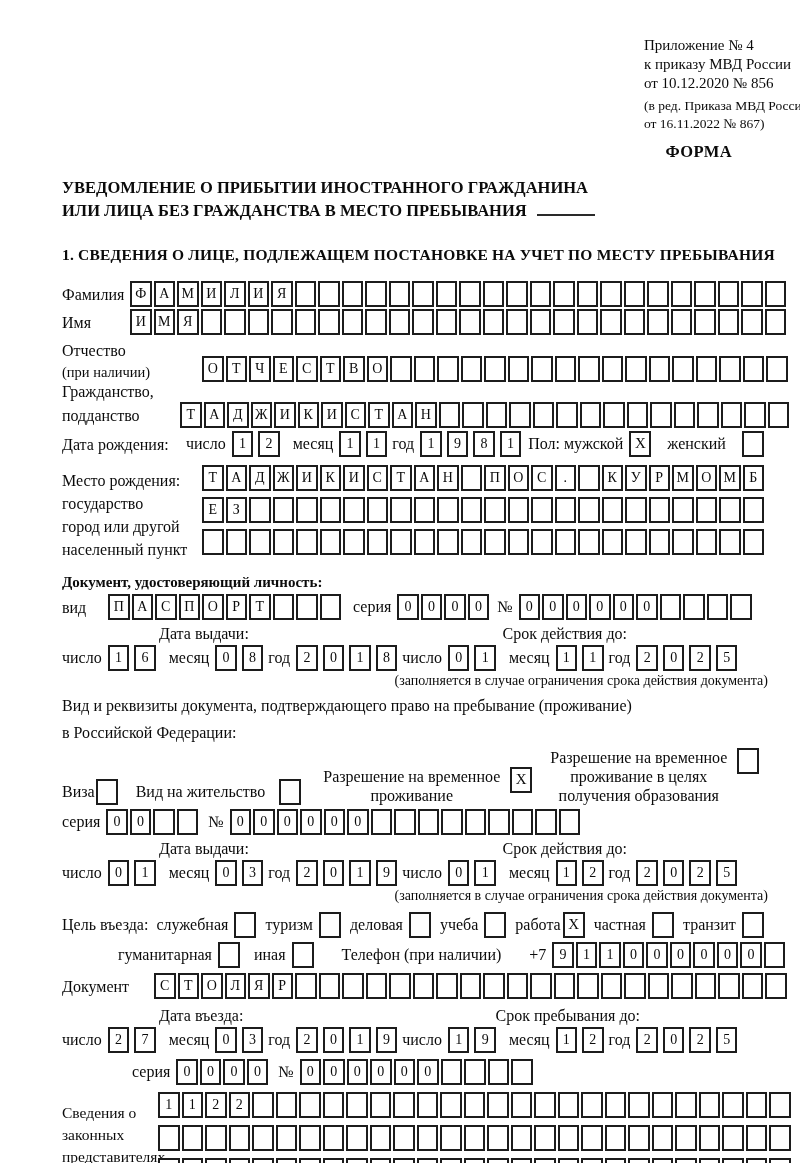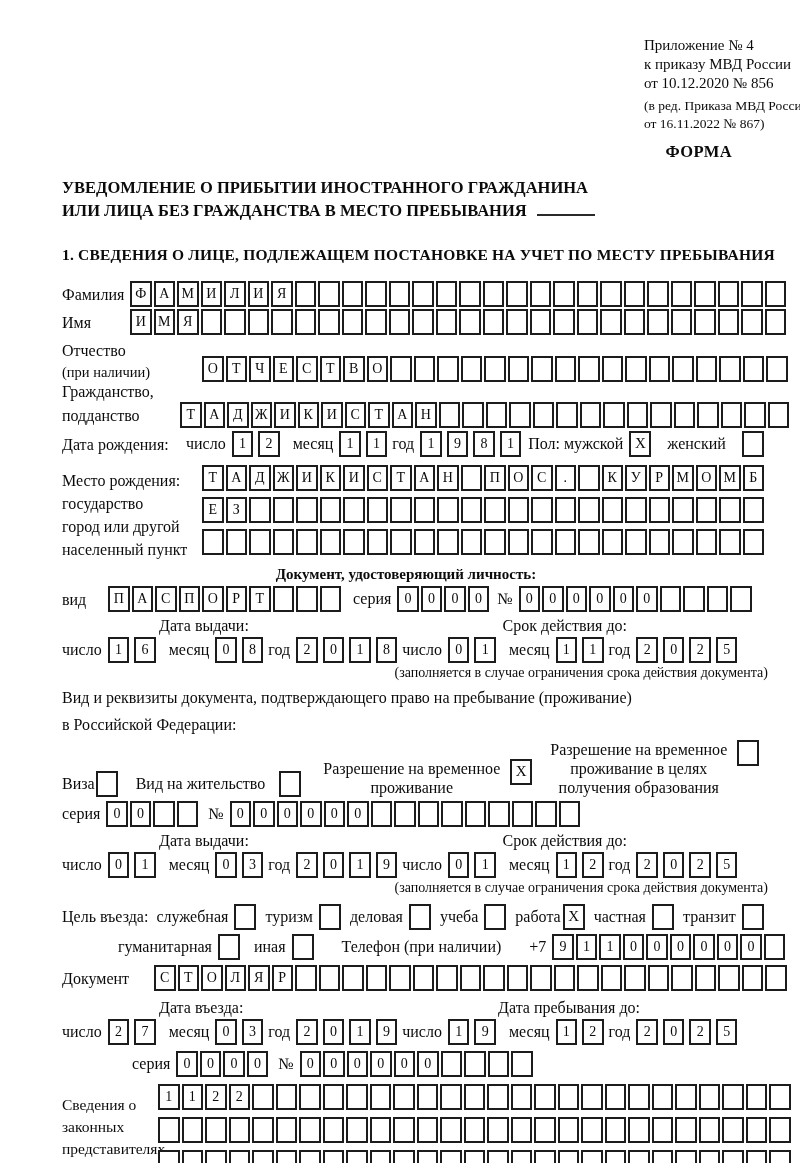--- a/index.html
+++ b/index.html
@@ -26,21 +26,21 @@
   .cell { flex:none; width:21.5px; height:26px; border:2px solid #1c1c1c; margin-right:2px;
           text-align:center; font-size:14px; line-height:21px; background:#fff; }
   .dcells .cell { margin-right:5px; }
   .checkbox { flex:none; width:22px; height:26px; border:2px solid #1c1c1c; text-align:center;
               font-size:15px; line-height:21px; background:#fff; }
   .dlbl { flex:none; margin-right:6px; line-height:26px; }
   .opt { display:flex; align-items:flex-start;font-family:Liberation Serif, serif; }
   .opt .olabel { line-height:26px; margin-right:6px; }
   .opt .olabel.multi { line-height:19px; text-align:center; }
   .note { font-size:14px; line-height:18px; }
-  .doc-head { text-align:center; font-weight:bold; font-size:15px; margin-top:5px; padding-right:40px; }
+  .doc-head { text-align:left; font-weight:bold; font-size:15px; margin-top:13px; padding-right:40px; }
   .dh-row { display:flex; margin-top:4px; line-height:20px; }
   .digits-row { display:flex; margin-top:1px; }
   .rgt { margin-left:auto; margin-right:62px; display:flex; }
   .stack-rows .cells { margin-bottom:6px; }
   .plain-line { line-height:21px; }
 </style>
 </head>
 <body>
 
 <div class="page">
@@ -584,21 +584,21 @@
         <span class="cell"></span>
         <span class="cell"></span>
         <span class="cell"></span>
         <span class="cell"></span>
         <span class="cell"></span>
       </span>
   </div>
 
   <div class="dh-row" style="margin-top:7px">
     <span style="margin-left:97px">Дата въезда:</span>
-    <span style="margin-left:auto;margin-right:150px">Дата пребывания до:</span>
+    <span style="margin-left:auto;margin-right:150px">Срок пребывания до:</span>
   </div>
 
   <div class="digits-row">
     <span class="dlbl">число</span>
     <span class="cells dcells">
         <span class="cell">2</span>
         <span class="cell">7</span>
       </span>
     <span class="dlbl" style="margin-left:8px">месяц</span>
     <span class="cells dcells">

